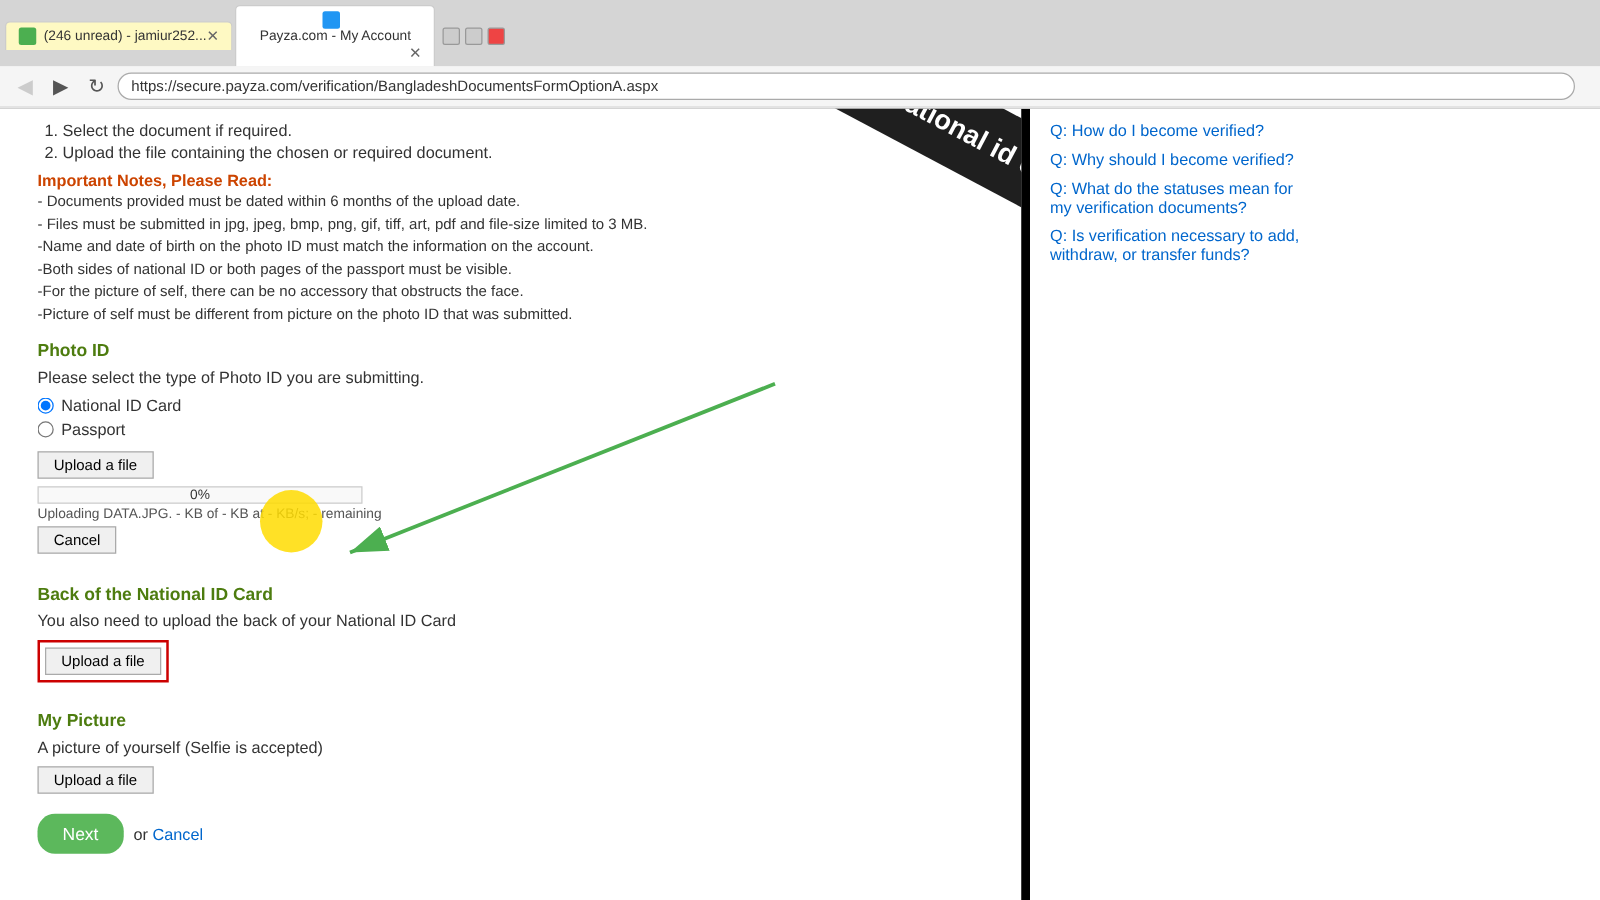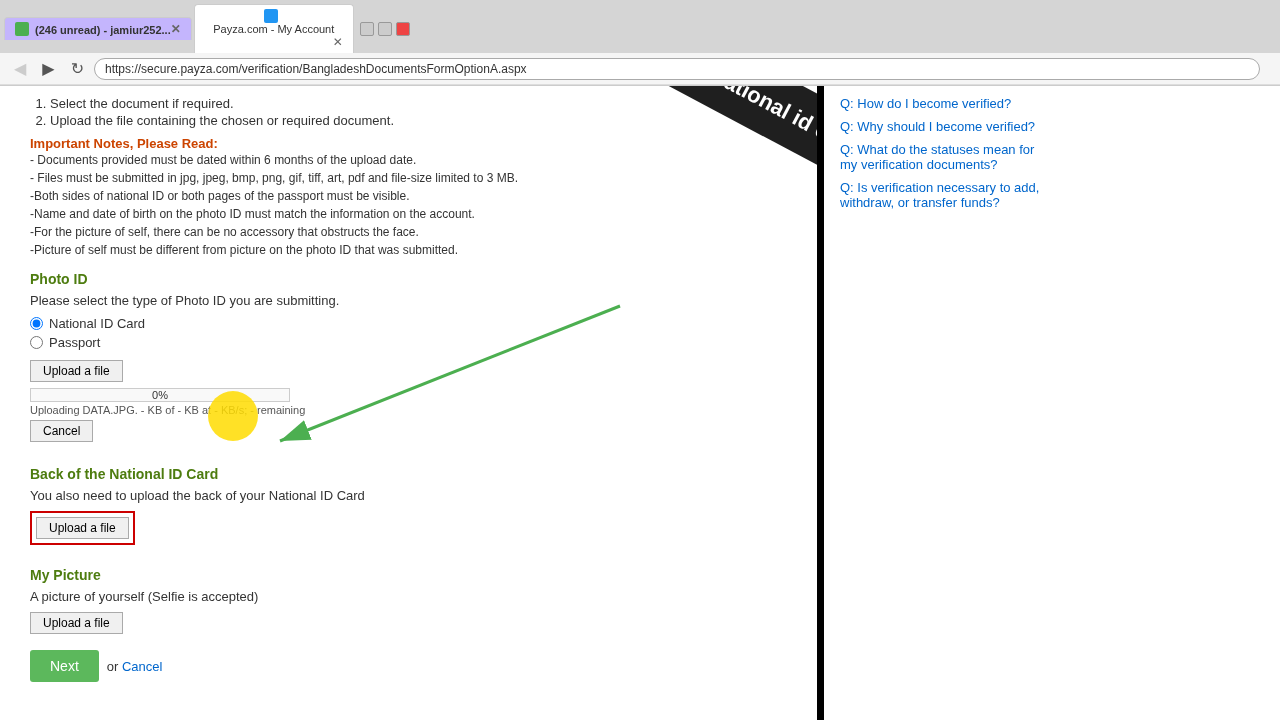--- a/index.html
+++ b/index.html
@@ -48,25 +48,24 @@
       margin-right: 6px;
       display: inline-block;
     }
     .tab-close {
       margin-left: auto;
       cursor: pointer;
       color: #666;
       font-size: 12px;
     }
     .tab-inactive {
-      background: #c4b5fd;
+      background: #fef9c3;
       font-size: 11px;
       display: flex;
-      align-items: flex-end;
-      font-weight: bold;
+      align-items: center;
     }
     .nav-bar {
       display: flex;
       align-items: center;
       padding: 4px 8px;
       background: #f5f5f5;
       border-bottom: 1px solid #ddd;
       gap: 4px;
     }
     .nav-btn {
@@ -220,21 +219,21 @@
       margin-bottom: 10px;
     }
 
     .next-btn {
       background: #5cb85c;
       color: #fff;
       border: none;
       padding: 8px 20px;
       font-size: 14px;
       cursor: pointer;
-      border-radius: 3px;
+      border-radius: 14px;
     }
     .or-cancel {
       font-size: 13px;
       margin-left: 8px;
       color: #333;
     }
     .or-cancel a {
       color: #0066cc;
       text-decoration: none;
     }
@@ -344,22 +343,22 @@
             <li>Select the document if required.</li>
             <li>Upload the file containing the chosen or required document.</li>
           </ol>
         </div>
 
         <div class="important-notes">
           <div class="important-title">Important Notes, Please Read:</div>
           <div class="important-text">
             <div>- Documents provided must be dated within 6 months of the upload date.</div>
             <div>- Files must be submitted in jpg, jpeg, bmp, png, gif, tiff, art, pdf and file-size limited to 3 MB.</div>
+            <div>-Name and date of birth on the photo ID must match the information on the account.</div>
             <div>-Both sides of national ID or both pages of the passport must be visible.</div>
-            <div>-Name and date of birth on the photo ID must match the information on the account.</div>
             <div>-For the picture of self, there can be no accessory that obstructs the face.</div>
             <div>-Picture of self must be different from picture on the photo ID that was submitted.</div>
           </div>
         </div>
 
         <div class="section">
           <div class="section-title">Photo ID</div>
           <div class="section-desc">Please select the type of Photo ID you are submitting.</div>
           <div class="radio-group">
             <label class="radio-option">

